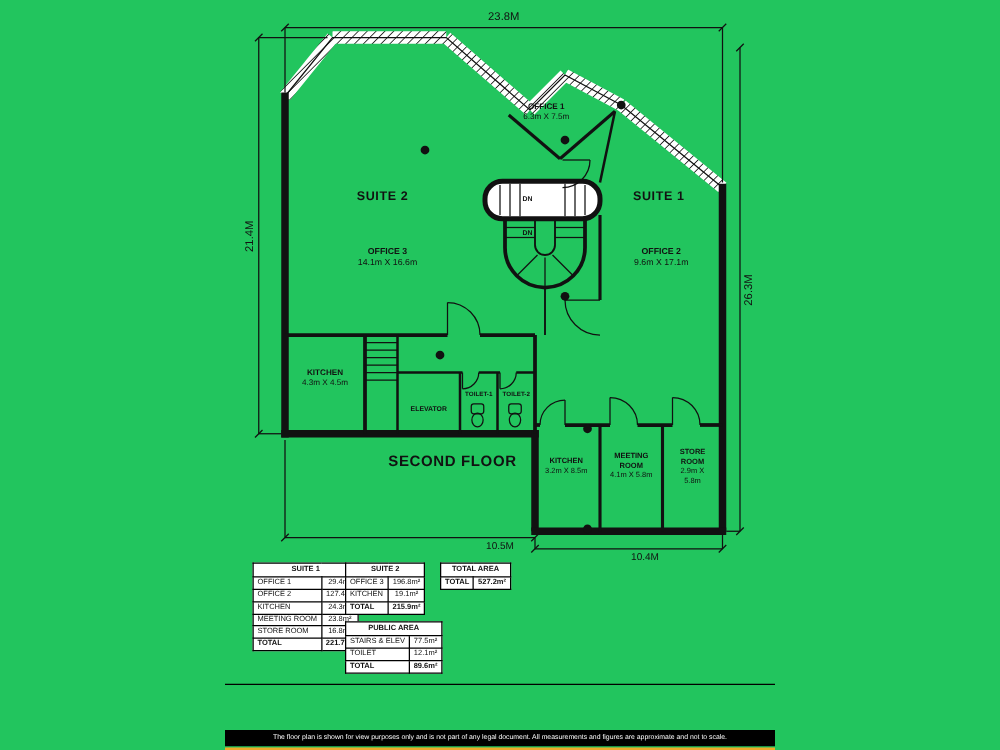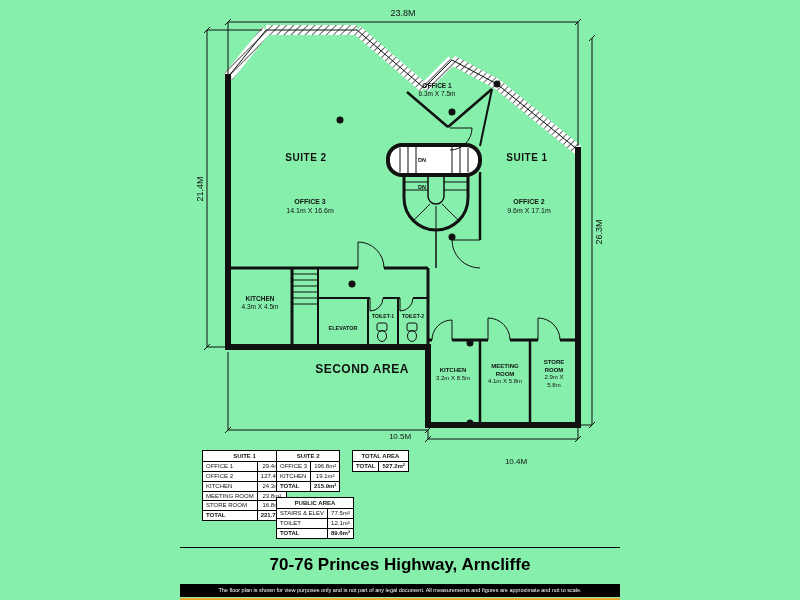--- a/index.html
+++ b/index.html
@@ -1,18 +1,18 @@
 <!DOCTYPE html>
 <html><head>
 <meta charset="utf-8">
 <style>
   * { margin:0; padding:0; box-sizing:border-box; }
   html,body { background:#ffffff; }
   .page {
-    position:relative; width:800px; height:600px; background:#86efac;
+    position:relative; width:800px; height:600px; background:#22c55e;
     font-family:"Liberation Sans", sans-serif; color:#111; overflow:hidden;
   }
   svg { position:absolute; left:0; top:0; }
 
   .lbl {
     position:absolute; transform:translate(-50%,-50%);
     white-space:nowrap; text-align:center; line-height:1.2; color:#111;
   }
   .vert { transform:translate(-50%,-50%) rotate(-90deg); }
   .s5  { font-size:5px; }
@@ -192,21 +192,21 @@
       <line x1="575" y1="442" x2="581" y2="436"></line>
       <line x1="428" y1="430" x2="428" y2="439"></line>
       <line x1="578" y1="427" x2="578" y2="439"></line>
     </g>
   </svg>
 
   <div class="lbl s9" style="left:403px; top:13px;">23.8M</div>
   <div class="lbl s9 vert" style="left:200px; top:189px;">21.4M</div>
   <div class="lbl s9 vert" style="left:599px; top:232px;">26.3M</div>
   <div class="lbl s8" style="left:400px; top:437px;">10.5M</div>
-  <div class="lbl s8" style="left:516px; top:462px;">10.4M</div>
+  <div class="lbl s8" style="left:516px; top:446px;">10.4M</div>
 
   <div class="lbl suite-lbl" style="left:306px; top:158px;">SUITE 2</div>
   <div class="lbl suite-lbl" style="left:527px; top:158px;">SUITE 1</div>
 
   <div class="room s65" style="left:437px; top:90px;">
     <span class="rn">OFFICE 1</span>
     <span class="rs">6.3m X 7.5m</span>
   </div>
   <div class="room s7" style="left:310px; top:207px;">
     <span class="rn">OFFICE 3</span>
@@ -232,21 +232,21 @@
     <span class="rs wrap">4.1m X 5.8m</span>
   </div>
   <div class="room s6" style="left:554px; top:374px; width:30px;">
     <span class="rn wrap">STORE ROOM</span>
     <span class="rs wrap">2.9m X 5.8m</span>
   </div>
 
   <div class="lbl s55 b" style="left:422px; top:160px;">DN</div>
   <div class="lbl s55 b" style="left:422px; top:187px;">DN</div>
 
-  <div class="lbl b" style="left:362px; top:369px; font-size:12px; letter-spacing:0.5px;">SECOND AREA</div>
+  <div class="lbl b" style="left:362px; top:369px; font-size:12px; letter-spacing:0.5px;">SECOND FLOOR</div>
 
   <table class="area-table" style="left:202px; top:450px;">
     <thead>
         <tr>
           <th colspan="2">SUITE 1</th>
         </tr>
       </thead>
     <tbody>
       <tr>
           <td>OFFICE 1</td>
@@ -327,17 +327,16 @@
       </thead>
     <tbody>
       <tr class="total-row">
           <td>TOTAL</td>
           <td class="val">527.2m²</td>
         </tr>
     </tbody>
   </table>
 
   <div class="rule"></div>
-  <div class="title">70-76 Princes Highway, Arncliffe</div>
   <div class="disclaimer">The floor plan is shown for view purposes only and is not part of any legal document. All measurements and figures are approximate and not to scale.</div>
   <div class="goldline"></div>
 
 </div>
 
 </body></html>

